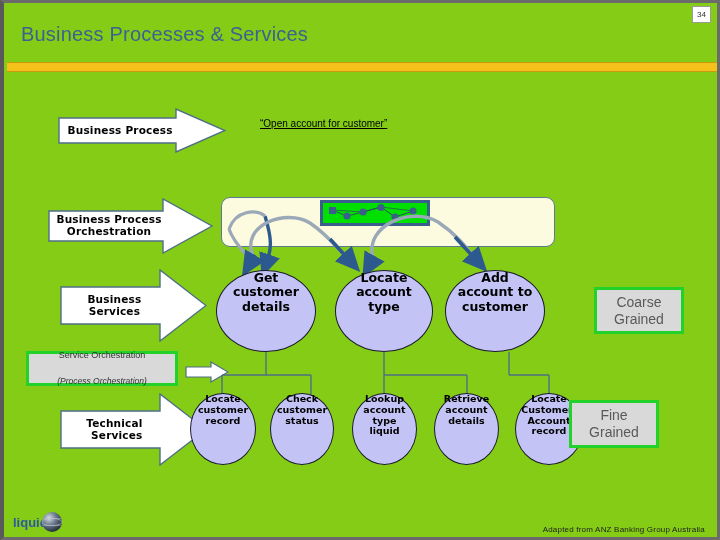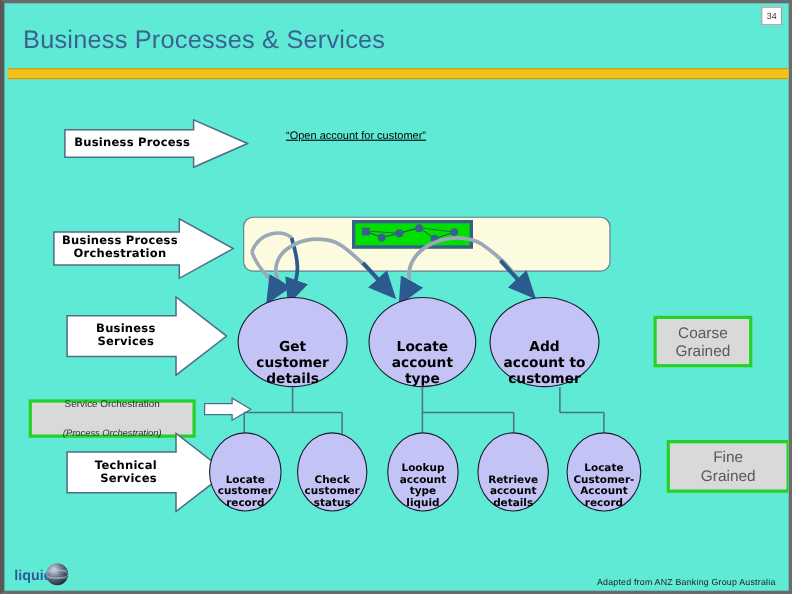--- a/index.html
+++ b/index.html
@@ -8,21 +8,21 @@
     padding: 0;
     background: #ffffff;
   }
   body {
     font-family: "DejaVu Sans", sans-serif;
   }
   #slide {
     position: relative;
     width: 720px;
     height: 540px;
-    background: #5eead4;
+    background: #84cc16;
     overflow: hidden;
     border-left: 4px solid #595959;
     border-top: 3px solid #6b6b6b;
     border-right: 3px solid #6b6b6b;
     border-bottom: 3px solid #6b6b6b;
     box-sizing: border-box;
   }
 
   
   #page-num-box {
@@ -36,21 +36,21 @@
     line-height: 15px;
     text-align: center;
     color: #333;
     font-family: "Liberation Sans", sans-serif;
     background: #ffffff;
   }
   #slide-title {
     position: absolute;
     left: 17px;
     top: 20px;
-    font-size: 23px;
+    font-size: 20px;
     color: #3c6291;
     font-family: "Liberation Sans", sans-serif;
     font-weight: 400;
     letter-spacing: 0.2px;
     white-space: nowrap;
   }
   #gold-bar {
     position: absolute;
     left: 3px;
     right: 0px;
@@ -135,21 +135,21 @@
     pointer-events: none;
   }
 
   
   .oval {
     position: absolute;
     background: #c3c3f5;
     border: 1px solid #1a1a2e;
     border-radius: 50%;
     display: flex;
-    align-items: flex-end;
+    align-items: flex-start;
     justify-content: center;
     text-align: center;
     font-family: "DejaVu Sans", sans-serif;
     font-weight: bold;
     color: #000;
     box-sizing: border-box;
     line-height: 1.14;
   }
   .oval.big { font-size: 12.5px; }
   .oval.small { font-size: 9.5px; }
@@ -168,21 +168,21 @@
     color: #4d4d4d;
     font-family: "Liberation Sans", sans-serif;
   }
   #coarse-grained, #fine-grained {
     font-size: 14px;
     line-height: 1.2;
     color: #595959;
   }
   #service-orch-box {
     left: 22px;
-    top: 360px;
+    top: 348px;
     width: 152px;
     height: 35px;
     font-size: 9px;
     color: #333;
     line-height: 1.25;
   }
   #service-orch-box .so-sub {
     font-style: italic;
     font-size: 8.5px;
     margin-top: 15px;
@@ -406,21 +406,21 @@
 
   <div class="oval small" style="left:511px; top:390px; width:68px; height:72px;">
     <span>
       <span>Locate</span><br>
       <span>Customer-</span><br>
       <span>Account</span><br>
       <span>record</span>
     </span>
   </div>
 
-  <div class="grey-box" id="fine-grained" style="left:602px; top:397px; width:112px; height:48px;">
+  <div class="grey-box" id="fine-grained" style="left:565px; top:397px; width:90px; height:48px;">
     <span>Fine</span>
     <span>Grained</span>
   </div>
 
   <div id="logo">
     <svg width="56" height="24" viewBox="0 0 56 24">
       <defs>
         <radialGradient id="sphereGrad" cx="35%" cy="30%" r="75%">
           <stop offset="0%" stop-color="#d6dde6"></stop>
           <stop offset="45%" stop-color="#6f7e91"></stop>

